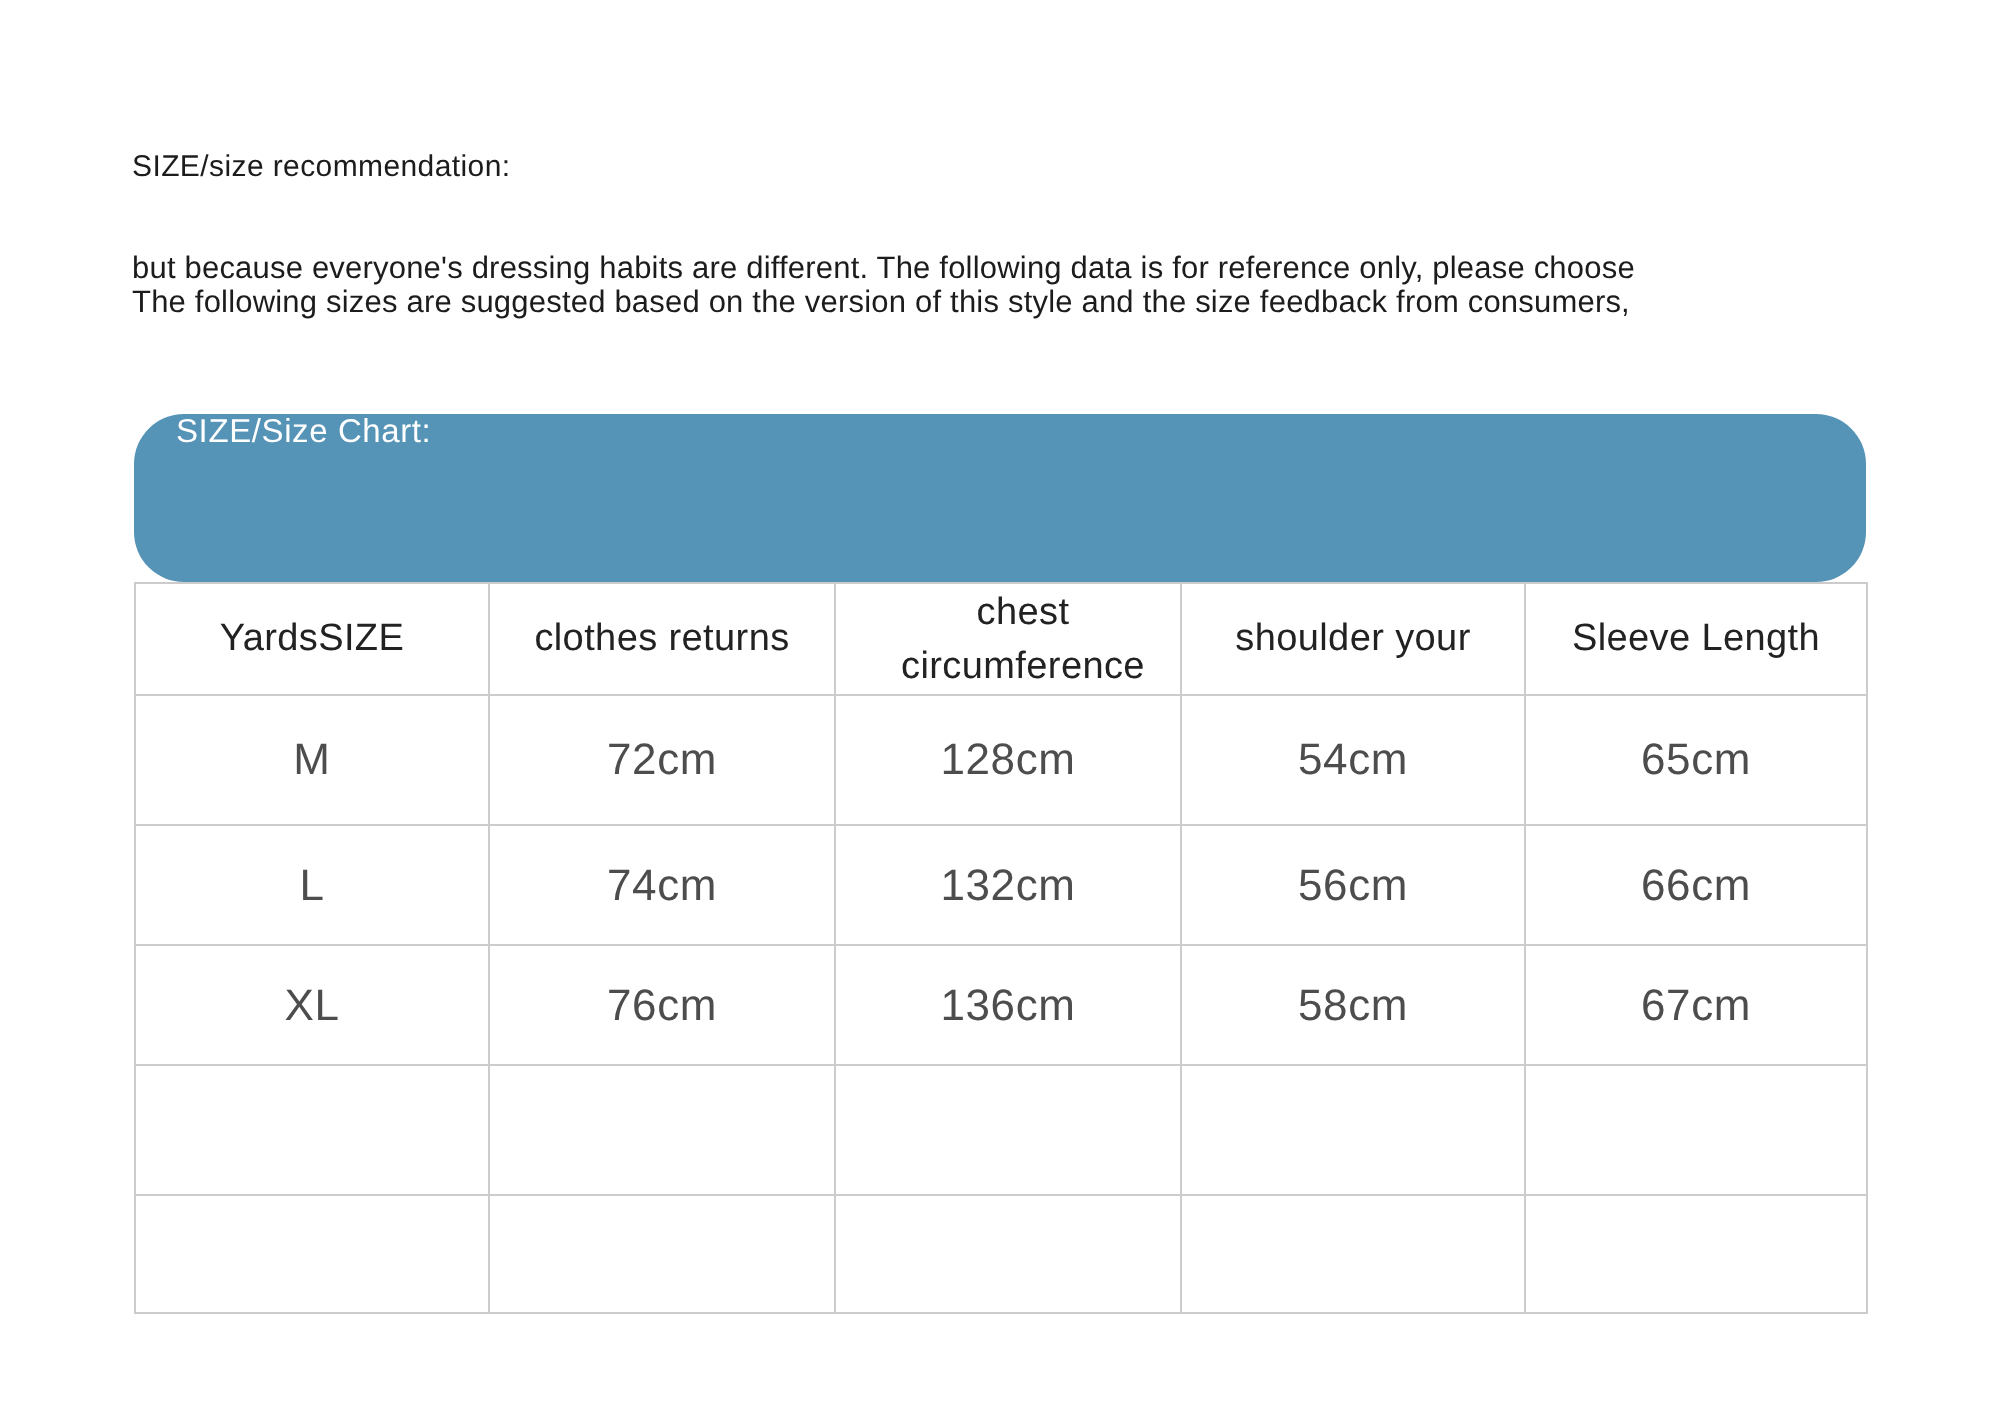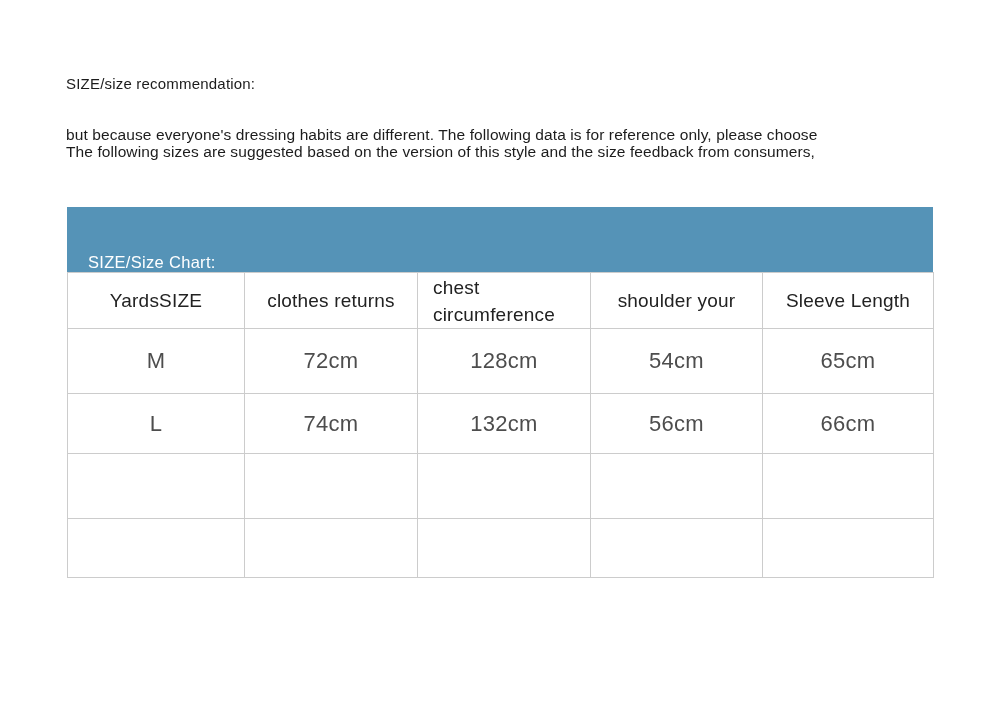--- a/index.html
+++ b/index.html
@@ -30,28 +30,29 @@
     white-space: nowrap;
   }
   .chart {
     position: absolute;
     left: 67px;
     top: 207px;
     width: 866px;
   }
   .chart-title-bar {
     box-sizing: border-box;
-    height: 65px;
+    height: 84px;
     background: #5593b7;
     color: #ffffff;
     display: flex;
-    align-items: flex-end;
+    align-items: flex-start;
     padding-left: 21px;
     font-size: 16.5px;
     letter-spacing: 0.3px;
+    border-radius: 25px;
   }
   table.size-table {
     width: 100%;
     border-collapse: collapse;
     table-layout: fixed;
     background: #ffffff;
   }
   table.size-table th,
   table.size-table td {
     border: 1px solid #cccccc;
@@ -60,21 +61,21 @@
     padding: 0;
     overflow: hidden;
   }
   table.size-table th {
     font-weight: 400;
     font-size: 19px;
     color: #222222;
     letter-spacing: 0.2px;
   }
   table.size-table th.left-align {
-    text-align: left;
+    text-align: center;
     padding-left: 15px;
     line-height: 27px;
   }
   table.size-table td {
     font-size: 22px;
     color: #4d4d4d;
     letter-spacing: 0.3px;
   }
   tr.row-header { height: 56px; }
   tr.row-m      { height: 65px; }
@@ -126,20 +127,27 @@
           <td>54cm</td>
           <td>65cm</td>
         </tr>
         <tr class="row-l">
           <td>L</td>
           <td>74cm</td>
           <td>132cm</td>
           <td>56cm</td>
           <td>66cm</td>
         </tr>
+        <tr class="row-xl">
+          <td>XL</td>
+          <td>76cm</td>
+          <td>136cm</td>
+          <td>58cm</td>
+          <td>67cm</td>
+        </tr>
         <tr class="row-empty-1">
           <td></td>
           <td></td>
           <td></td>
           <td></td>
           <td></td>
         </tr>
         <tr class="row-empty-2">
           <td></td>
           <td></td>

